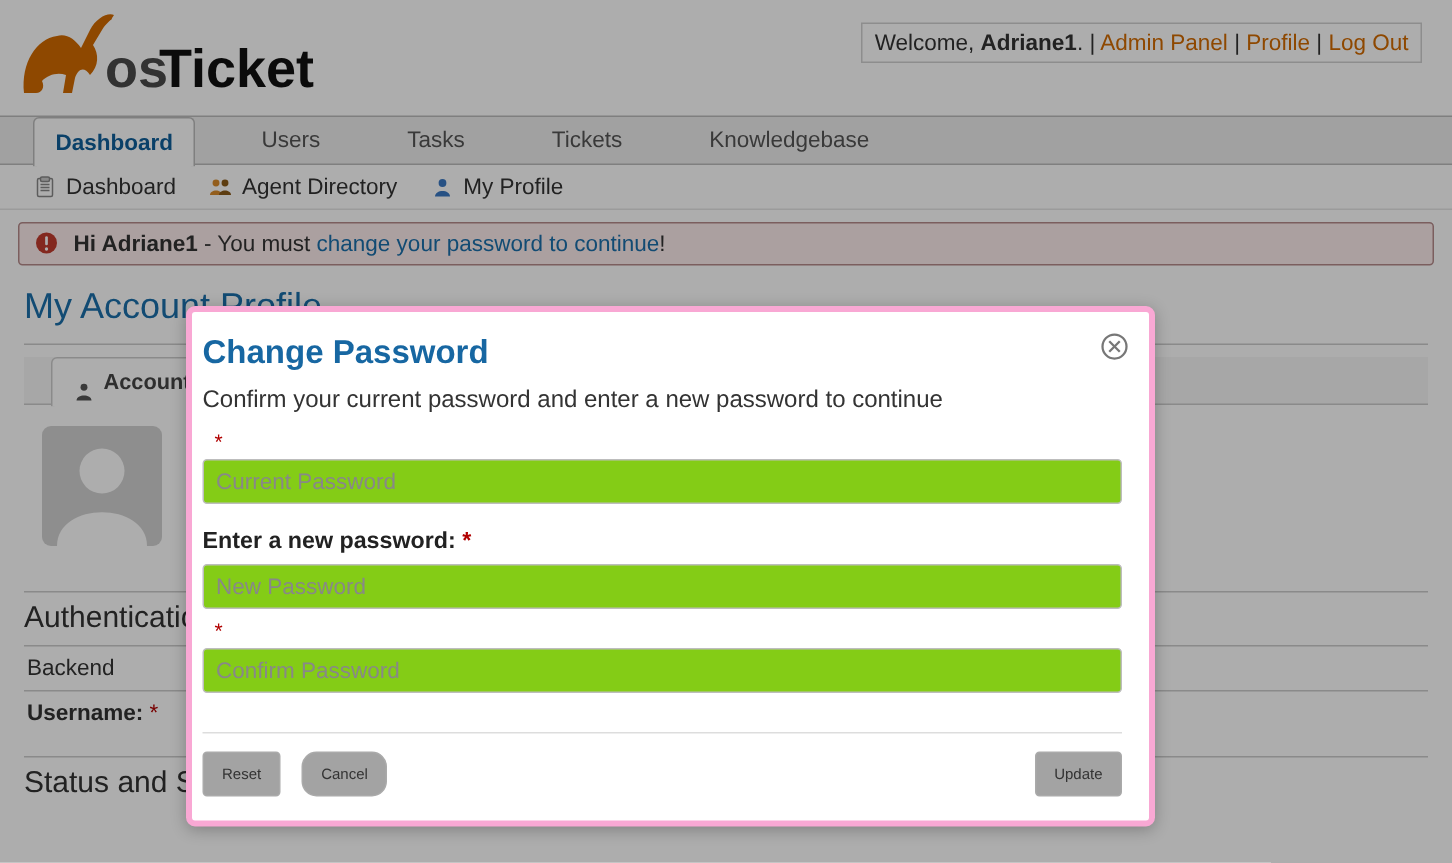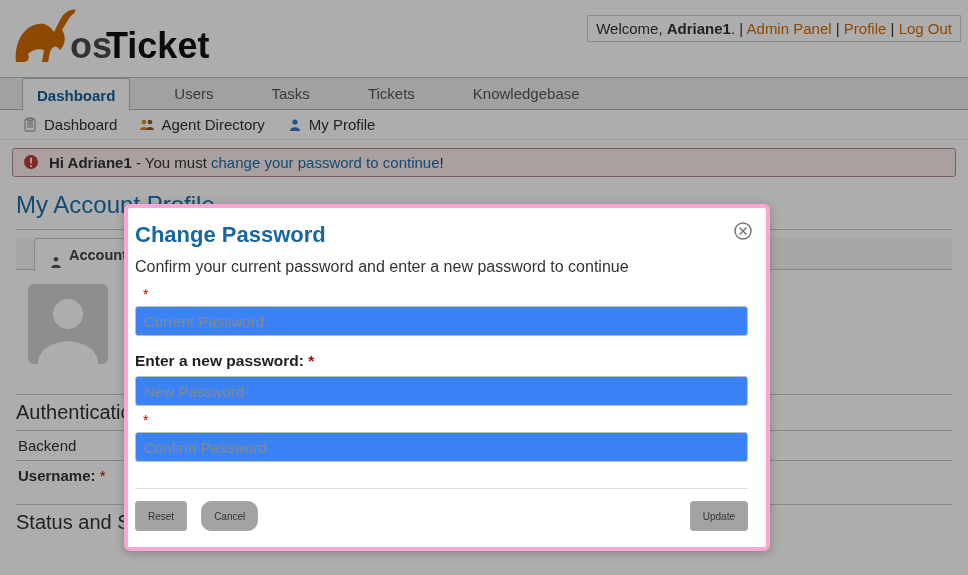--- a/index.html
+++ b/index.html
@@ -2,21 +2,21 @@
 <html><head>
 <meta charset="utf-8">
 <style>
   * { box-sizing: border-box; margin: 0; padding: 0; }
   html, body { width: 968px; height: 575px; overflow: hidden; font-family: -apple-system, BlinkMacSystemFont, "Segoe UI", Helvetica, Arial, sans-serif; background: #fff; }
   a { text-decoration: none; }
 
   
   .page-header { position: relative; height: 78px; border-bottom: 1px solid #bbb; background: #fff; padding-left: 14px; }
   .logo-wrap { position: absolute; left: 8px; top: 2px; }
-  .welcome-box { position: absolute; top: 15px; right: 7px; border: 1px solid #d0d0d0; padding: 4px 8px; font-size: 15px; color: #333; }
+  .welcome-box { position: absolute; top: 15px; right: 20px; border: 1px solid #d0d0d0; padding: 4px 8px; font-size: 15px; color: #333; }
   .welcome-box .username { font-weight: bold; }
   .welcome-box a { color: #d26a00; }
   .welcome-box .sep { color: #333; }
 
   
   .top-tabs { position: relative; height: 32px; background: #eee; border-bottom: 1px solid #bbb; }
   .top-tabs ul { list-style: none; display: flex; align-items: flex-end; height: 32px; padding-left: 22px; }
   .top-tabs li { position: relative; padding: 0 14px; height: 32px; line-height: 32px; font-size: 15px; color: #555; cursor: pointer; }
   .top-tabs li.gap { width: 30px; padding:0; pointer-events:none; }
   .top-tabs li.active { background: #fff; border: 1px solid #bbb; border-bottom: none; border-top-left-radius: 4px; border-top-right-radius: 4px; color: #0f5f9a; font-weight: bold; margin-bottom: -1px; height:33px; line-height:33px; }
@@ -52,21 +52,21 @@
   .req { color:#b10000; }
 
   
   .overlay { position: absolute; inset:0; background: rgba(0,0,0,0.32); }
   .modal { position:absolute; top:204px; left:124px; width:646px; background:#fff; border:4px solid #f9a8d4; border-radius:6px; box-shadow:0 2px 10px rgba(0,0,0,0.25); padding: 14px 18px 16px 7px; }
   .modal h2 { font-size:22px; color:#1767a2; font-weight:bold; margin-bottom:10px; }
   .modal .close { position:absolute; top:14px; right:14px; width:18px; height:18px; cursor:pointer; color:#777; }
   .modal .desc { font-size:16px; color:#333; margin: 8px 0 10px 0; }
   .modal .field-label { font-size:15.5px; color:#222; font-weight:bold; margin: 16px 0 6px 0; display:block; }
   .modal .asterisk-only { color:#b10000; font-size:14px; display:block; margin: 6px 0 4px 8px; }
-  .modal input[type=password] { width:100%; height:30px; border:1px solid #bdbdbd; border-radius:3px; padding: 4px 8px; font-size:15px; color:#333; background:#3b82f6; }
+  .modal input[type=password] { width:100%; height:30px; border:1px solid #bdbdbd; border-radius:3px; padding: 4px 8px; font-size:15px; color:#333; background:#84cc16; }
   .modal input[type=password]::placeholder { color:#888; }
   .modal .footer { display:flex; align-items:center; margin-top:26px; border-top:1px solid #ddd; padding-top:12px; }
   .modal .footer .spacer { flex:1; }
   .modal button { height:30px; padding:0 12px; font-size:10px; border:1px solid #aaa; border-radius:3px; background:#a3a3a3; cursor:pointer; color:#333; }
   .modal button + button { margin-left:14px;border-radius:10px; }
 </style>
 </head>
 <body>
 
 <div class="page-header">

